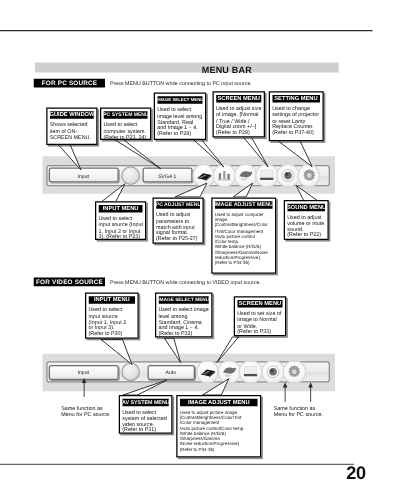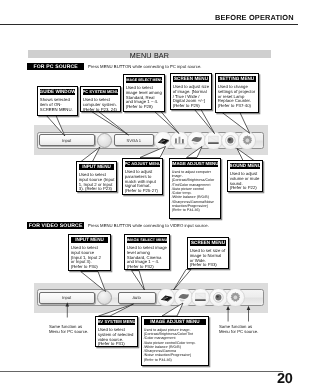--- a/index.html
+++ b/index.html
@@ -6,21 +6,21 @@
   body{width:300px;height:388px;background:#fff;font-family:"Liberation Sans",sans-serif;overflow:hidden;position:relative;
        -webkit-font-smoothing:antialiased;text-rendering:geometricPrecision;}
   .page{position:absolute;left:0;top:0;width:300px;height:388px;}
   #hdr-rule{position:absolute;left:0;top:23.5px;width:298px;height:1.7px;background:#2b2b2b;}
   #hdr-title{position:absolute;left:215px;top:12.5px;font-size:7.4px;font-weight:bold;letter-spacing:.15px;color:#111;}
   #ftr-rule{position:absolute;left:0;top:371px;width:283px;height:1px;background:#666;}
   #pageno{position:absolute;left:277px;top:371px;font-size:14.5px;font-weight:bold;color:#111;letter-spacing:-.3px;}
 
   
   .band{position:absolute;background:#cfcfcf;}
-  .band-title{position:absolute;font-size:7.2px;font-weight:normal;color:#111;letter-spacing:.2px;}
+  .band-title{position:absolute;font-size:7.2px;font-weight:bold;color:#111;letter-spacing:.2px;padding-left:32px;}
 
   
   .tag{position:absolute;background:#000;color:#fff;font-size:5.1px;font-weight:bold;letter-spacing:.15px;
        display:flex;align-items:center;justify-content:center;}
   .tagnote{position:absolute;font-size:4.27px;color:#1a1a1a;letter-spacing:0;}
 
   
   .callout{position:absolute;z-index:8;border:0.7px solid #000;background:#fff;box-sizing:border-box;
            box-shadow:1.3px 1.3px 0 rgba(0,0,0,.45);}
   .cal-h{background:#000;color:#fff;font-size:4.6px;font-weight:bold;text-align:center;
@@ -49,21 +49,20 @@
   .icell svg{position:absolute;left:0;top:0;width:18.8px;height:18.8px;}
 
   
   svg.ptr{position:absolute;left:0;top:0;width:300px;height:388px;pointer-events:none;overflow:visible;z-index:5;}
 </style>
 </head>
 <body>
 
 <div class="page">
   <div id="hdr-rule"></div>
-  <div id="hdr-title">BEFORE OPERATION</div>
   <div id="ftr-rule"></div>
   <div id="pageno">20</div>
 
   <div class="band" style="left:28px;top:50px;width:243px;height:8px;"></div>
   <div class="band-title" style="left:28px;top:50.5px;width:243px;text-align:center;">MENU BAR</div>
 
   <div class="tag" style="left:27.3px;top:63.2px;width:56.7px;height:7px;">FOR PC SOURCE</div>
   <div class="tagnote" style="left:88px;top:63.6px;">Press MENU BUTTON while connecting to PC input source.</div>
 
   <div class="callout" style="left:37px;top:86px;width:41px;height:30px;">

